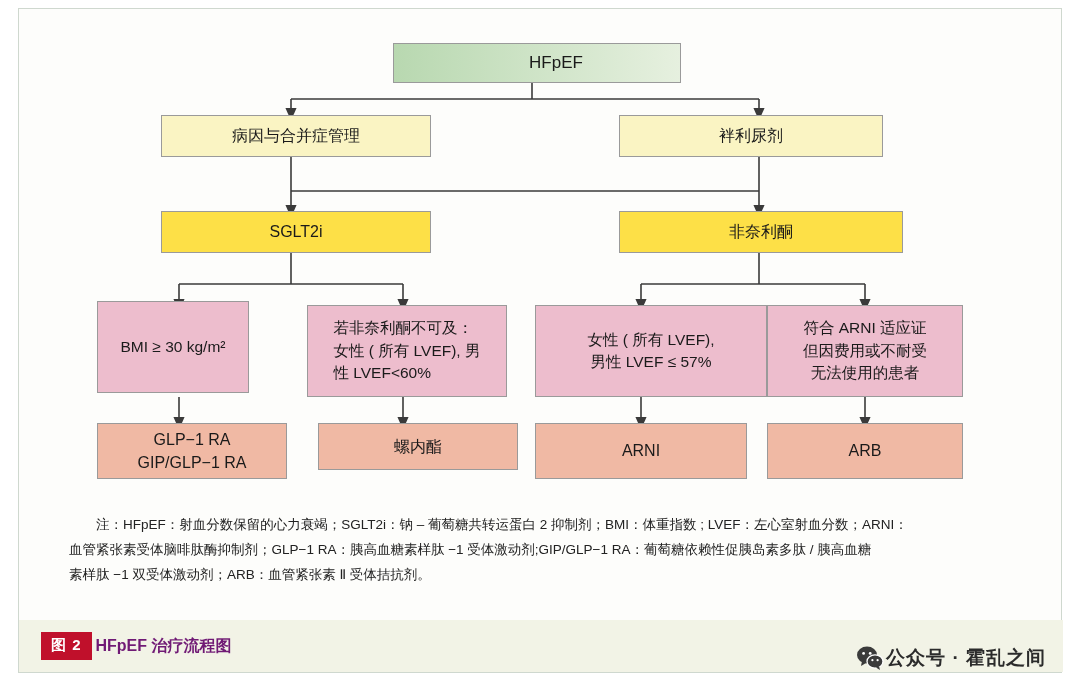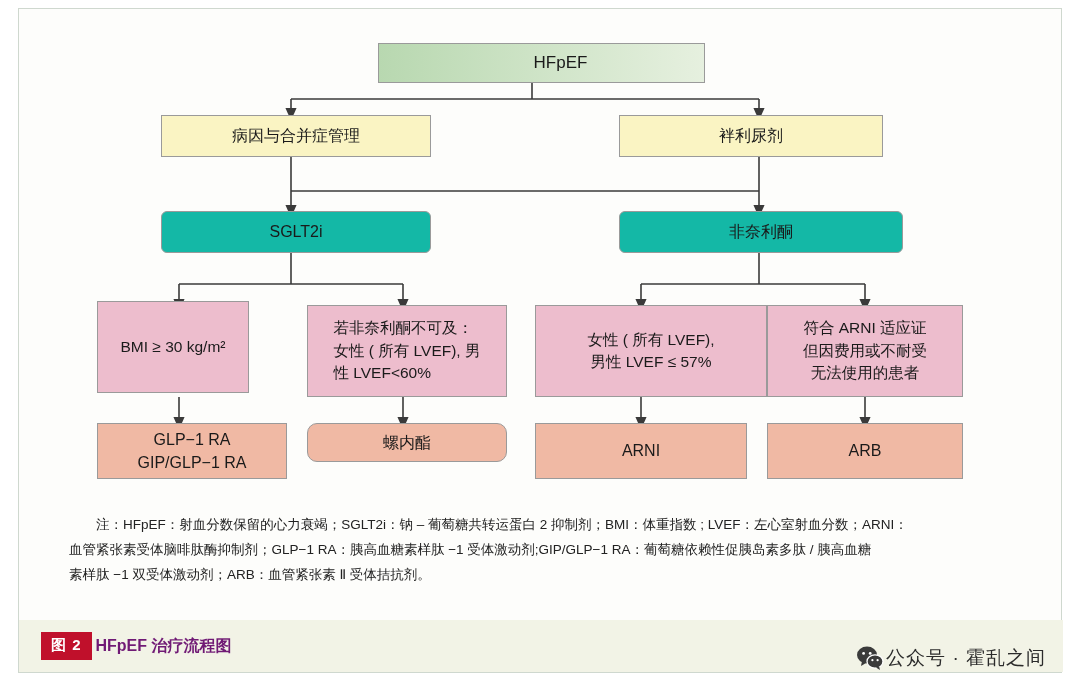--- a/index.html
+++ b/index.html
@@ -52,23 +52,22 @@
   }
   .node-title {
     background: linear-gradient(to right, #b8d8b0, #e6f0df);
     font-size: 17px;
   }
   .node-yellow {
     background: #faf4c3;
     font-size: 16px;
   }
   .node-orange {
-    background: #14b8a6;
-    font-size: 16px;
-    border-radius: 6px;
+    background: #fde047;
+    font-size: 16px;
   }
   .node-pink {
     background: #edbdcd;
     font-size: 15.5px;
   }
   .node-salmon {
     background: #f0b9a4;
     font-size: 16px;
   }
   .node .txt {
@@ -125,20 +124,21 @@
     color: #701a75;
   }
   
   .watermark {
     position: absolute;
     right: 34px;
     bottom: 16px;
     display: flex;
     align-items: center;
     gap: 2px;
+    font-weight: bold;
   }
   .wm-logo {
     width: 28px;
     height: 28px;
     position: relative;
   }
   .wm-text {
     font-size: 19px;
     color: #2b2b2b;
     letter-spacing: 1px;
@@ -181,21 +181,21 @@
           <path d="M622,275 L622,296" marker-end="url(#arrow)"></path>
           <path d="M846,275 L846,296" marker-end="url(#arrow)"></path>
 
           <path d="M160,388 L160,414" marker-end="url(#arrow)"></path>
           <path d="M384,388 L384,414" marker-end="url(#arrow)"></path>
           <path d="M622,388 L622,414" marker-end="url(#arrow)"></path>
           <path d="M846,388 L846,414" marker-end="url(#arrow)"></path>
         </g>
       </svg>
 
-      <div class="node node-title" style="left:359px; top:34px; width:327px; height:40px;padding-left:44px;">
+      <div class="node node-title" style="left:374px; top:34px; width:288px; height:40px;padding-left:44px;">
         <span class="txt">HFpEF</span>
       </div>
 
       <div class="node node-yellow" style="left:142px; top:106px; width:270px; height:42px;">
         <span class="txt">病因与合并症管理</span>
       </div>
 
       <div class="node node-yellow" style="left:600px; top:106px; width:264px; height:42px;">
         <span class="txt">袢利尿剂</span>
       </div>
@@ -227,21 +227,21 @@
         <span class="txt">符合 ARNI 适应证
 但因费用或不耐受
 无法使用的患者</span>
       </div>
 
       <div class="node node-salmon" style="left:78px; top:414px; width:190px; height:56px;">
         <span class="txt">GLP−1 RA
 GIP/GLP−1 RA</span>
       </div>
 
-      <div class="node node-salmon" style="left:288px; top:414px; width:200px; height:39px;border-radius:10px;">
+      <div class="node node-salmon" style="left:299px; top:414px; width:200px; height:47px;">
         <span class="txt">螺内酯</span>
       </div>
 
       <div class="node node-salmon" style="left:516px; top:414px; width:212px; height:56px;">
         <span class="txt">ARNI</span>
       </div>
 
       <div class="node node-salmon" style="left:748px; top:414px; width:196px; height:56px;">
         <span class="txt">ARB</span>
       </div>

